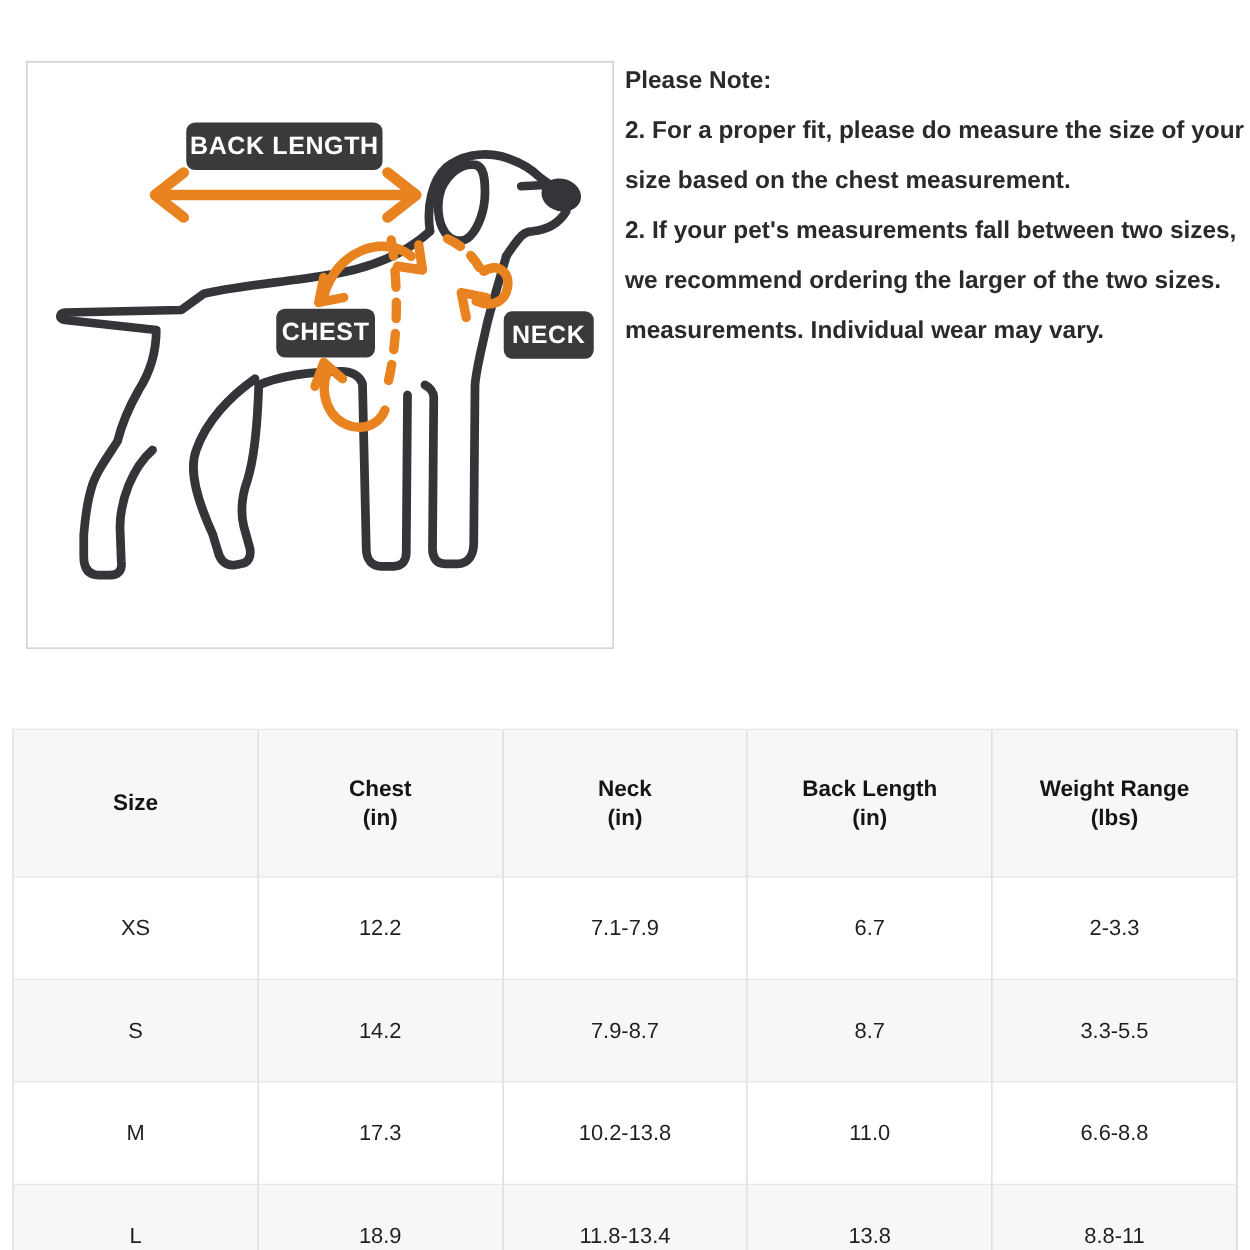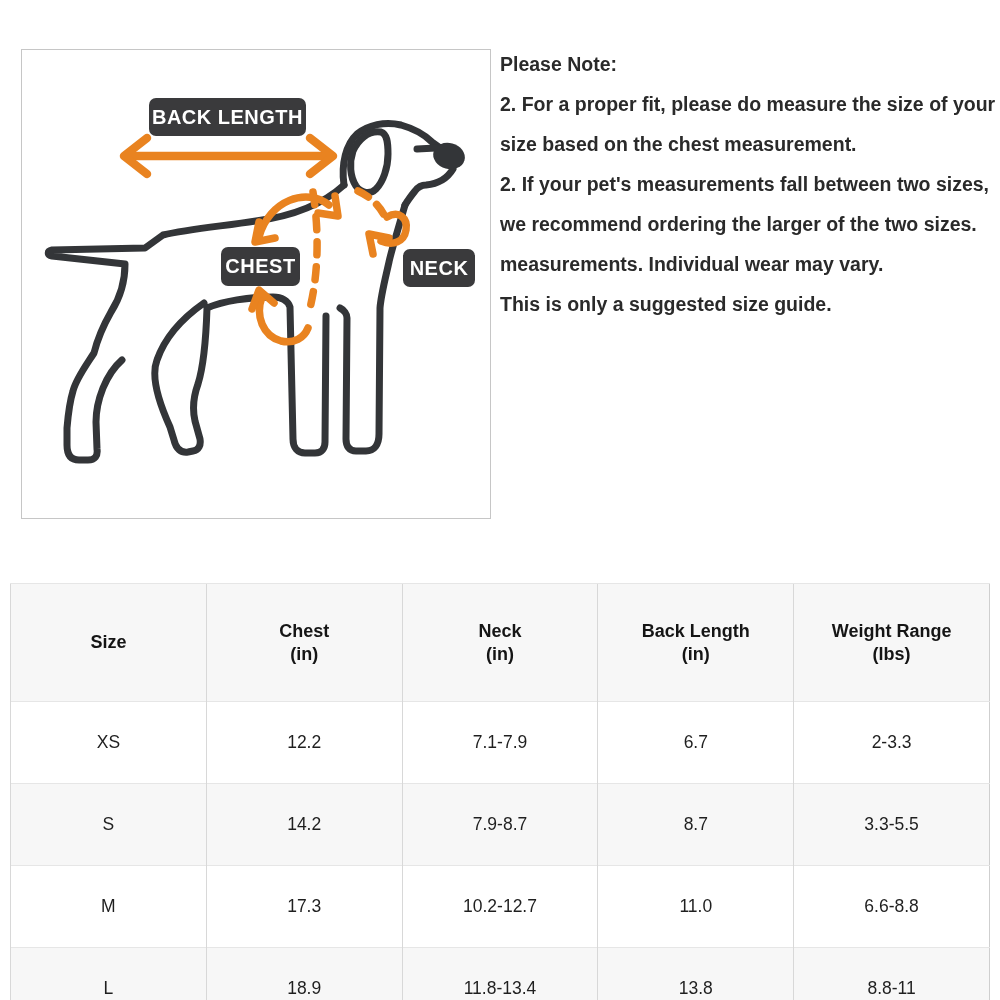--- a/index.html
+++ b/index.html
@@ -106,21 +106,20 @@
     <div class="measure-label lbl-neck">NECK</div>
   </div>
 
   <div class="notes">
     <div class="note-line">Please Note:</div>
     <div class="note-line">2. For a proper fit, please do measure the size of your</div>
     <div class="note-line">size based on the chest measurement.</div>
     <div class="note-line">2. If your pet's measurements fall between two sizes,</div>
     <div class="note-line">we recommend ordering the larger of the two sizes.</div>
     <div class="note-line">measurements. Individual wear may vary.</div>
-    <div class="note-line">This is only a suggested size guide.</div>
   </div>
 
   <div class="size-table-wrap">
     <table class="size-chart">
       <thead>
         <tr>
           <th>
             <div>Size</div>
             <div></div>
           </th>
@@ -153,21 +152,21 @@
         <tr class="alt">
           <td>S</td>
           <td>14.2</td>
           <td>7.9-8.7</td>
           <td>8.7</td>
           <td>3.3-5.5</td>
         </tr>
         <tr>
           <td>M</td>
           <td>17.3</td>
-          <td>10.2-12.7</td>
+          <td>10.2-13.8</td>
           <td>11.0</td>
           <td>6.6-8.8</td>
         </tr>
         <tr class="alt">
           <td>L</td>
           <td>18.9</td>
           <td>11.8-13.4</td>
           <td>13.8</td>
           <td>8.8-11</td>
         </tr>

